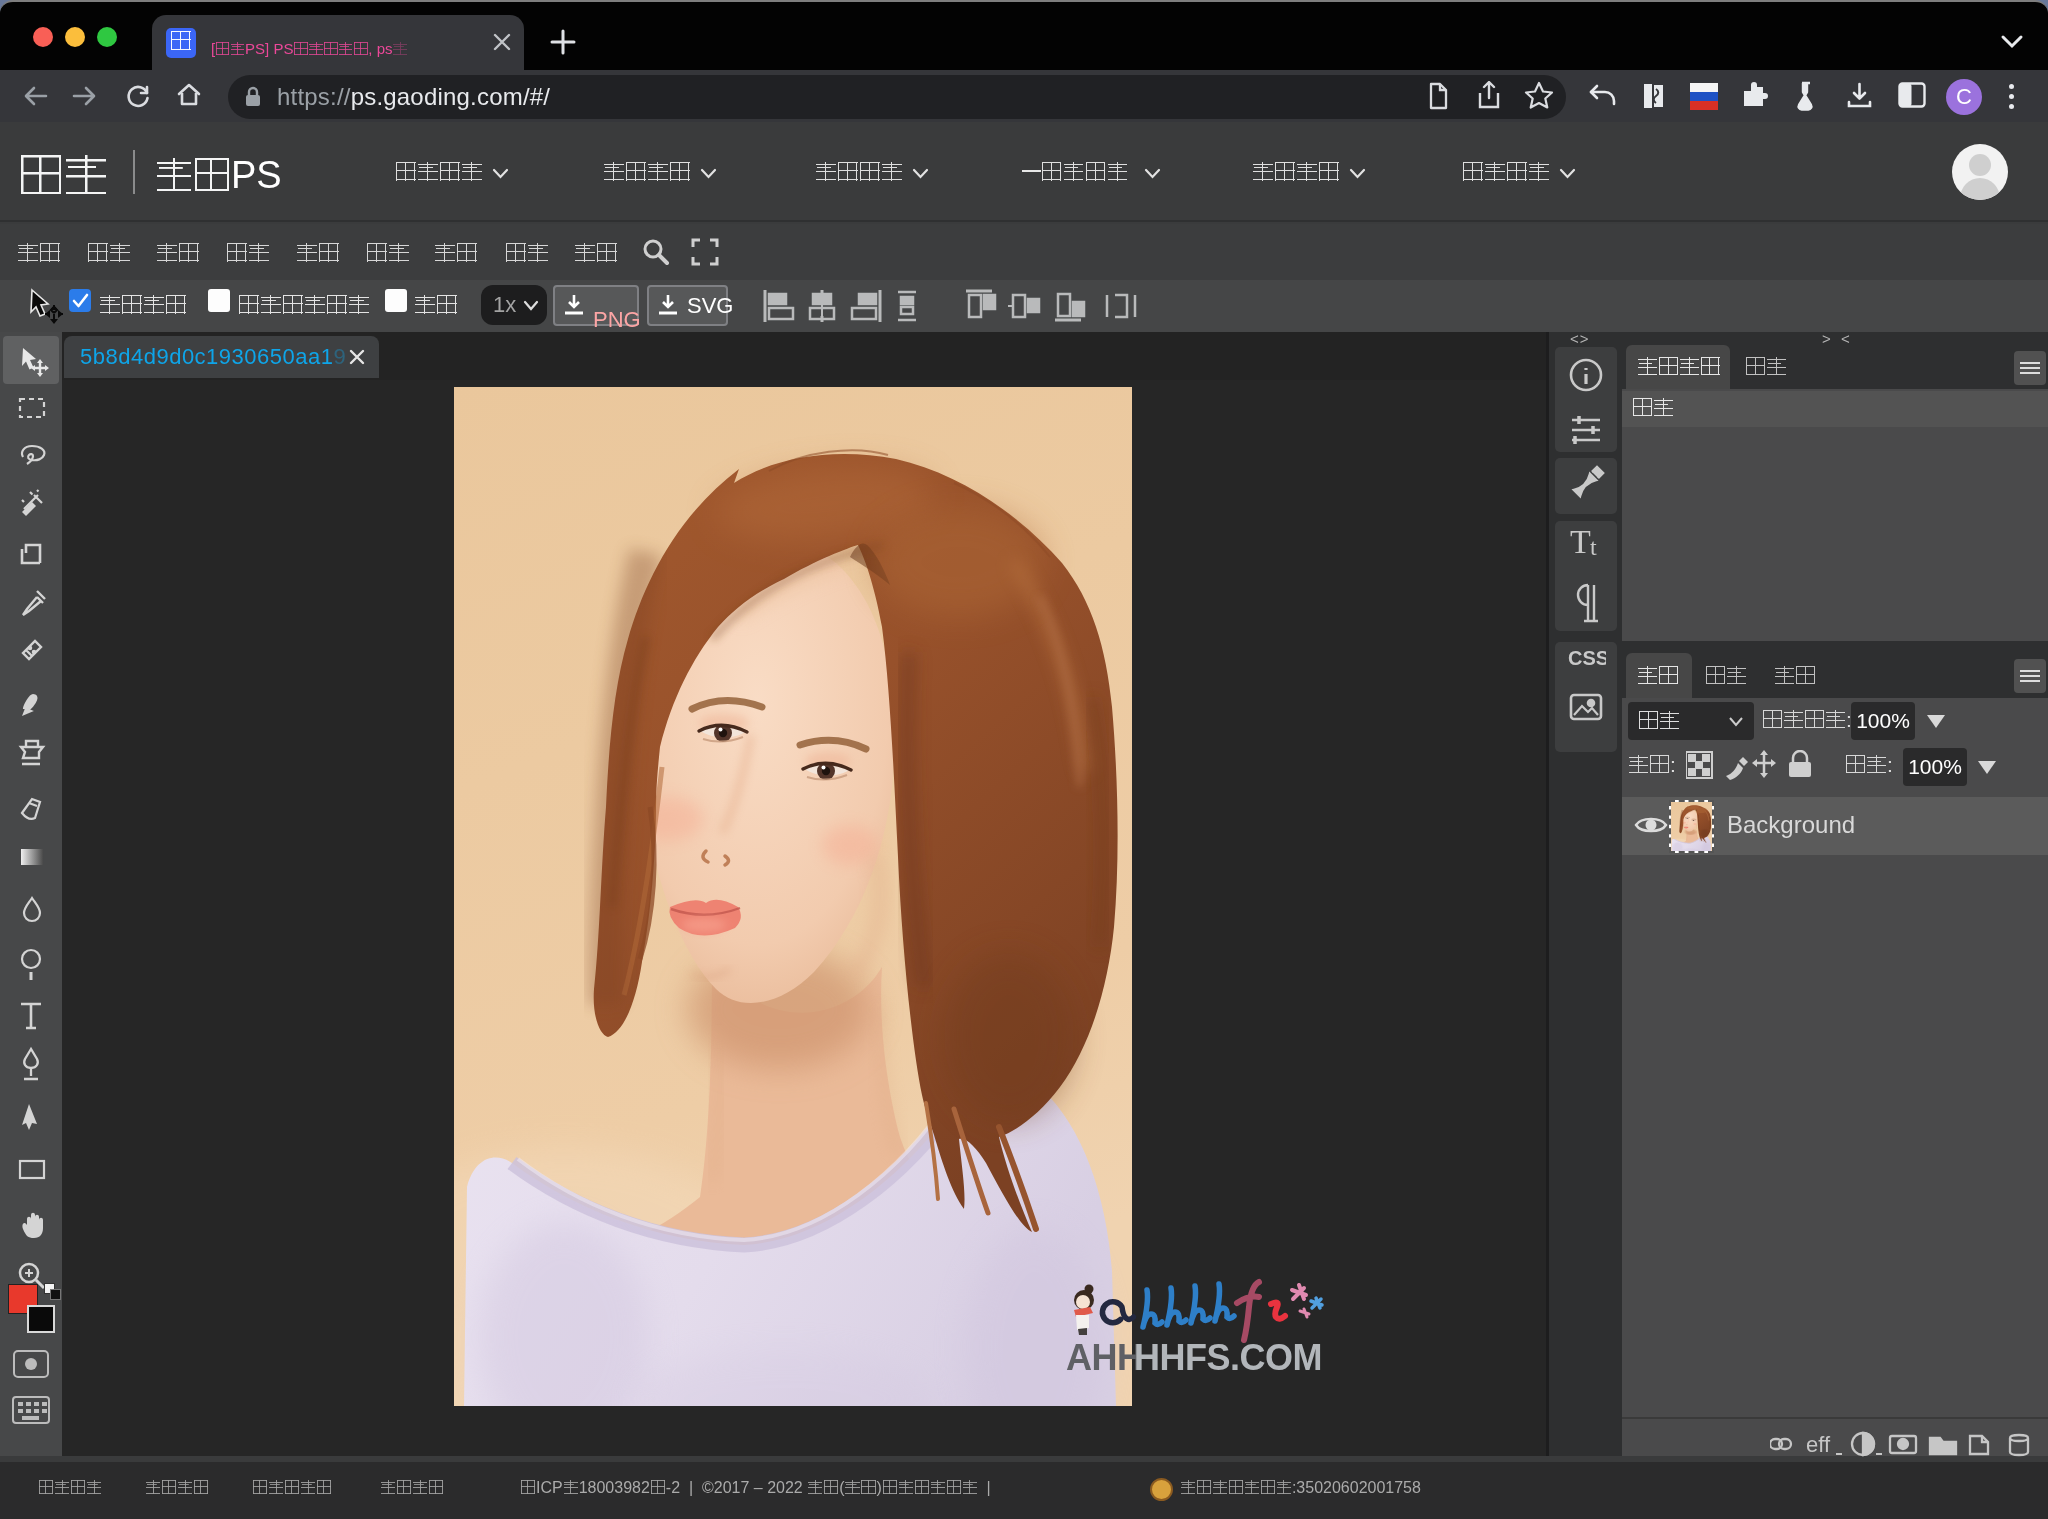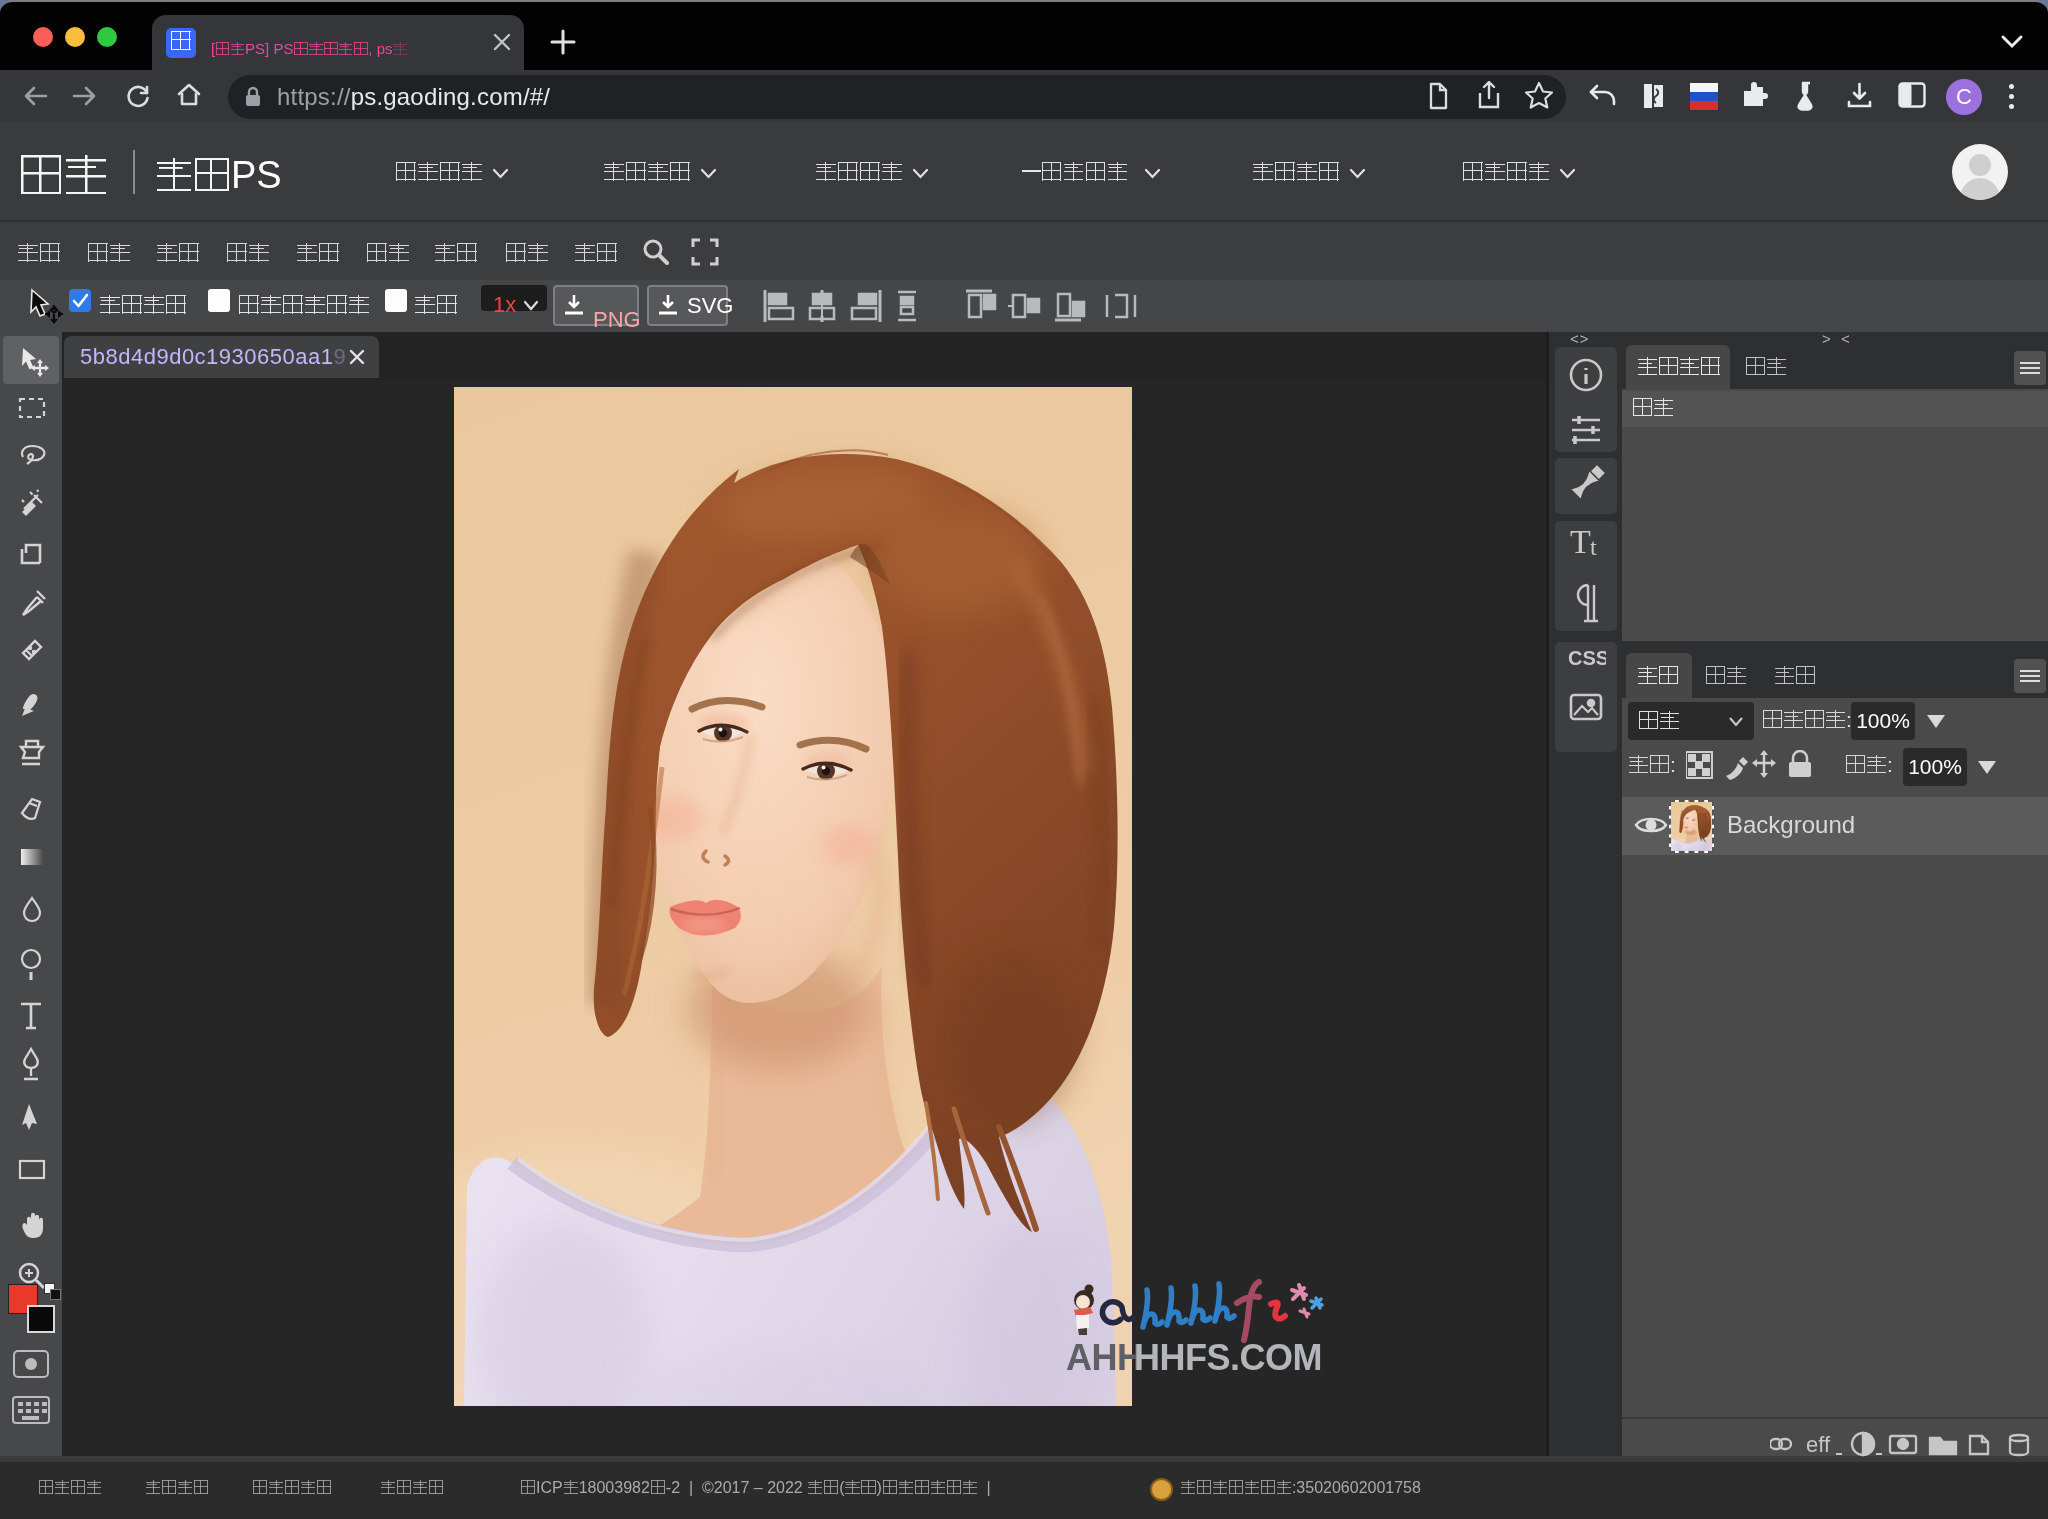--- a/index.html
+++ b/index.html
@@ -167,21 +167,21 @@
       </svg>
  <div class="ab" style="left:69px;top:9px;width:22px;height:23px;background:#2b7cea;border-radius:4px"></div>
  <svg class="ab" style="left:72px;top:13px" width="17" height="15" viewBox="0 0 17 15">
         <path d="M2 8l4.5 5L15 2" stroke="#fff" stroke-width="2.6" fill="none" stroke-linecap="round" stroke-linejoin="round"></path>
       </svg>
  <div class="ab" style="left:99px;top:12px"><span class="cj2"></span><span class="cj"></span><span class="cj2"></span><span class="cj"></span></div>
  <div class="ab" style="left:208px;top:9px;width:22px;height:23px;background:#fdfdfd;border-radius:3px"></div>
  <div class="ab" style="left:238px;top:12px"><span class="cj"></span><span class="cj2"></span><span class="cj"></span><span class="cj2"></span><span class="cj"></span><span class="cj2"></span></div>
  <div class="ab" style="left:385px;top:9px;width:22px;height:23px;background:#fdfdfd;border-radius:3px"></div>
  <div class="ab" style="left:414px;top:12px"><span class="cj2"></span><span class="cj"></span></div>
- <div class="ab" style="left:481px;top:5px;width:66px;height:26px;background:#1d1d1e;border-radius:4px;color:#ef4444">
+ <div class="ab" style="left:481px;top:5px;width:66px;height:40px;background:#1d1d1e;border-radius:12px;color:#a3a3a3">
    <span class="ab" style="left:12px;top:7px">1x</span>
    <svg class="ab" style="left:42px;top:15px" width="16" height="11" viewBox="0 0 16 11">
           <path d="M2 2l6 7 6-7" stroke="#ddd" stroke-width="2.2" fill="none" stroke-linecap="round"></path>
         </svg>
  </div>
  <div class="ab" style="left:553px;top:5px;width:86px;height:41px;background:#575859;border:2px solid #7f8084;border-radius:4px">
    <svg class="ab" style="left:7px;top:7px" width="24" height="22" viewBox="0 0 24 22">
           <path d="M12 1v11M7 8l5 5 5-5" stroke="#fff" stroke-width="2.6" fill="none"></path>
           <path d="M3 19h18" stroke="#fff" stroke-width="3"></path>
         </svg>
@@ -271,21 +271,21 @@
  <div class="ab" style="left:13px;top:1018px;width:36px;height:28px;border:2.5px solid #bcbcbc;border-radius:5px"></div>
  <div class="ab" style="left:25px;top:1026px;width:12px;height:12px;border-radius:50%;background:#bcbcbc"></div>
  <div class="ab" style="left:12px;top:1064px;width:38px;height:28px;border:2.5px solid #bcbcbc;border-radius:4px;background:
    linear-gradient(#bcbcbc,#bcbcbc) 4px 4px/5px 4px no-repeat,linear-gradient(#bcbcbc,#bcbcbc) 12px 4px/5px 4px no-repeat,linear-gradient(#bcbcbc,#bcbcbc) 20px 4px/5px 4px no-repeat,linear-gradient(#bcbcbc,#bcbcbc) 28px 4px/5px 4px no-repeat,
    linear-gradient(#bcbcbc,#bcbcbc) 4px 11px/5px 4px no-repeat,linear-gradient(#bcbcbc,#bcbcbc) 12px 11px/5px 4px no-repeat,linear-gradient(#bcbcbc,#bcbcbc) 20px 11px/5px 4px no-repeat,linear-gradient(#bcbcbc,#bcbcbc) 28px 11px/5px 4px no-repeat,
    linear-gradient(#bcbcbc,#bcbcbc) 8px 18px/17px 4px no-repeat"></div>
 </div>
 
 <div class="ab" style="left:62px;top:332px;width:1487px;height:1124px;background:#262626"></div>
 <div class="ab" style="left:62px;top:332px;width:1487px;height:48px;background:#232323"></div>
-<div class="ab" style="left:64px;top:336px;width:315px;height:42px;background:#3e4042;border-radius:8px 8px 0 0;color:#c4b5fd;font-size:22px">
+<div class="ab" style="left:64px;top:336px;width:315px;height:42px;background:#3e4042;border-radius:8px 8px 0 0;color:#0ea5e9;font-size:22px">
   <span class="ab" style="left:16px;top:8px;letter-spacing:.5px">5b8d4d9d0c1930650aa1<span style="opacity:.35">9</span></span>
   <svg class="ab" style="left:284px;top:12px" width="18" height="18" viewBox="0 0 18 18">
         <path d="M3 3l12 12M15 3L3 15" stroke="#e6e6e6" stroke-width="2.4" stroke-linecap="round"></path>
       </svg>
 </div>
 
 <svg class="ab" style="left:454px;top:387px" width="678" height="1019" viewBox="0 0 678 1019">
 <defs>
  <linearGradient id="pbg" x1="0" y1="0" x2=".25" y2="1">
           <stop offset="0" stop-color="#eac79c"></stop>

